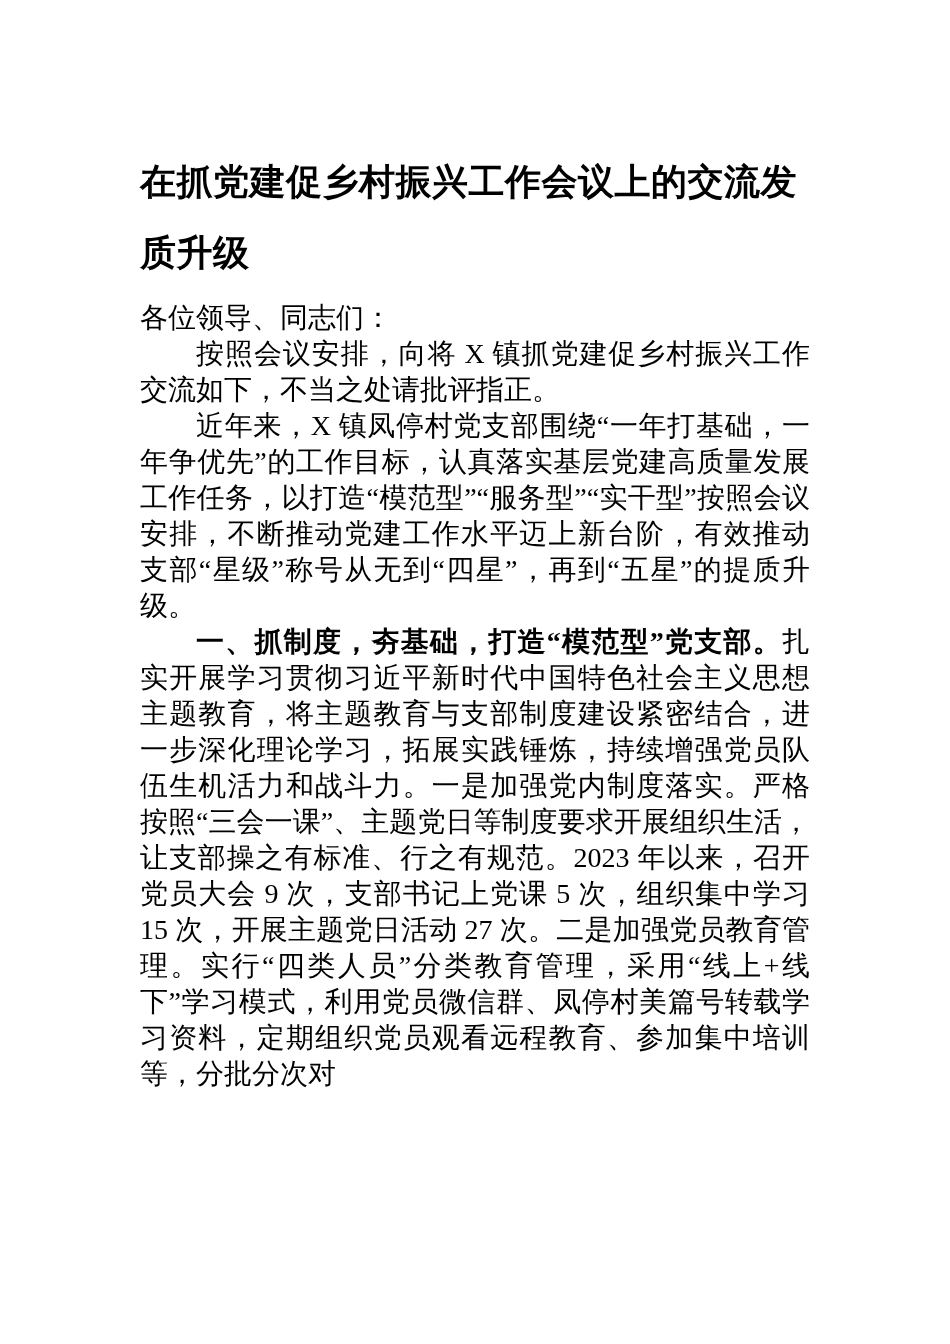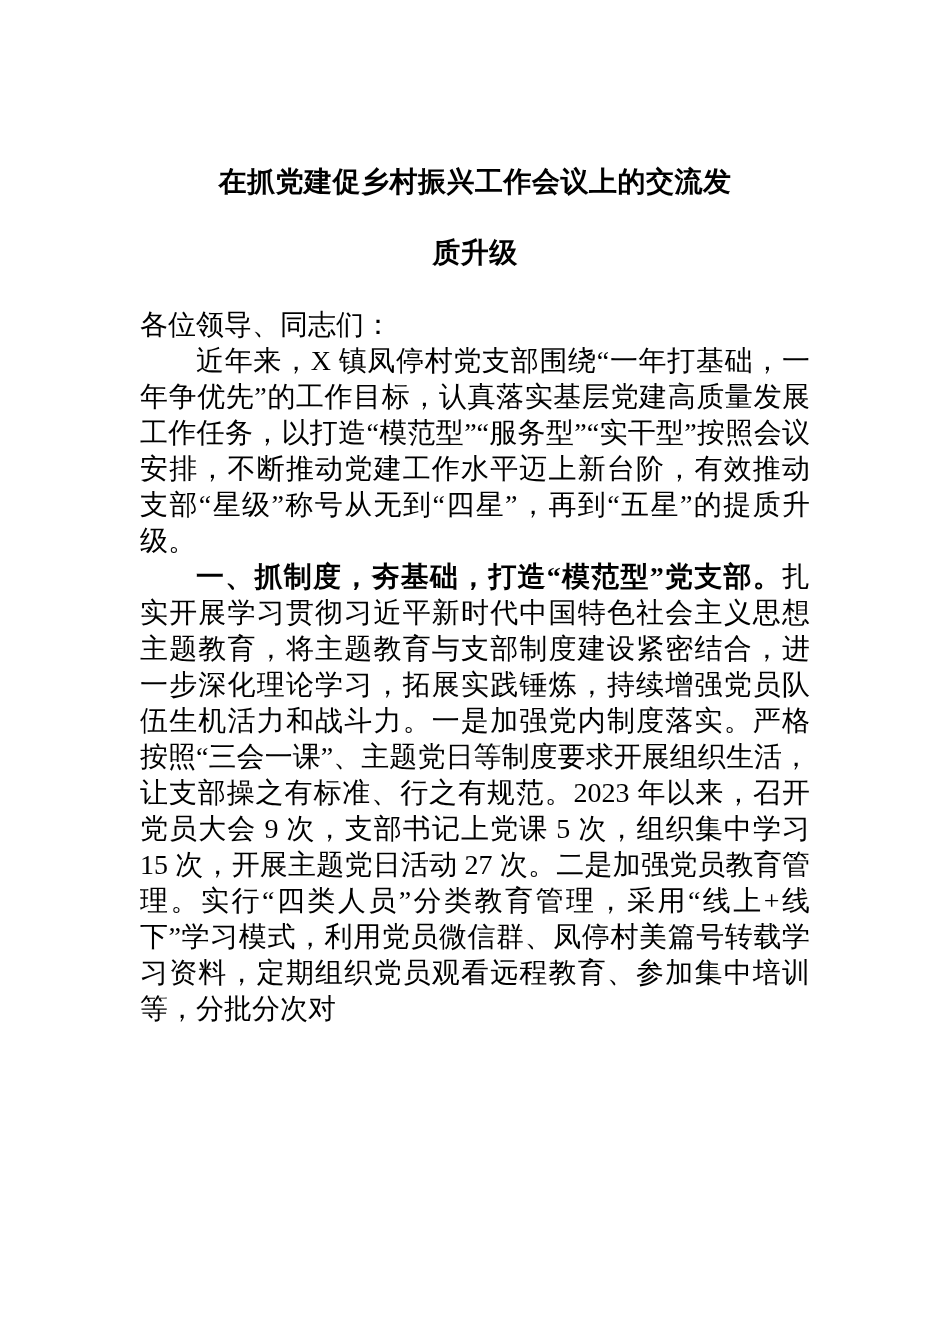--- a/index.html
+++ b/index.html
@@ -11,33 +11,33 @@
       position: relative;
       width: 950px;
       height: 1344px;
       background: #ffffff;
       color: #000000;
       overflow: hidden;
     }
     .doc-title {
       margin: 146px 140px 0;
       width: 670px;
-      text-align: center;
+      text-align: left;
       font-family: Liberation Sans, sans-serif;
       font-weight: 700;
-      font-size: 28px;
+      font-size: 36px;
       line-height: 71px;
       letter-spacing: 0.5px;
     }
     .title-line {
       display: block;
       white-space: nowrap;
     }
     .doc-body {
-      margin: 19px 140px 0;
+      margin: 12px 140px 0;
       width: 670px;
       font-family: "Liberation Serif", sans-serif; 
       font-size: 28px;
       line-height: 36px;
       text-align: justify;
       text-justify: inter-ideograph;
     }
     .para {
       margin: 0;
       padding: 0;
@@ -60,20 +60,23 @@
     <span class="title-line">在抓党建促乡村振兴工作会议上的交流发</span>
     <span class="title-line">质升级</span>
   </h1>
 
   <div class="doc-body">
 
     <p class="para no-indent">
       <span>各位领导、同志们：</span>
     </p>
 
+    <p class="para">
+      <span>按照会议安排，向将 X 镇抓党建促乡村振兴工作交流如下，不当之处请批评指正。</span>
+    </p>
 
     <p class="para">
       <span>近年来，X 镇凤停村党支部围绕“一年打基础，一年争优先”的工作目标，认真落实基层党建高质量发展工作任务，以打造“模范型”“服务型”“实干型”按照会议安排，不断推动党建工作水平迈上新台阶，有效推动支部“星级”称号从无到“四星”，再到“五星”的提质升级。</span>
     </p>
 
     <p class="para">
       <span class="section-heading-run">一、抓制度，夯基础，打造“模范型”党支部。</span><span>扎实开展学习贯彻习近平新时代中国特色社会主义思想主题教育，将主题教育与支部制度建设紧密结合，进一步深化理论学习，拓展实践锤炼，持续增强党员队伍生机活力和战斗力。一是加强党内制度落实。严格按照“三会一课”、主题党日等制度要求开展组织生活，让支部操之有标准、行之有规范。2023 年以来，召开党员大会 9 次，支部书记上党课 5 次，组织集中学习 15 次，开展主题党日活动 27 次。二是加强党员教育管理。实行“四类人员”分类教育管理，采用“线上+线下”学习模式，利用党员微信群、凤停村美篇号转载学习资料，定期组织党员观看远程教育、参加集中培训等，分批分次对</span>
     </p>
 
   </div>

